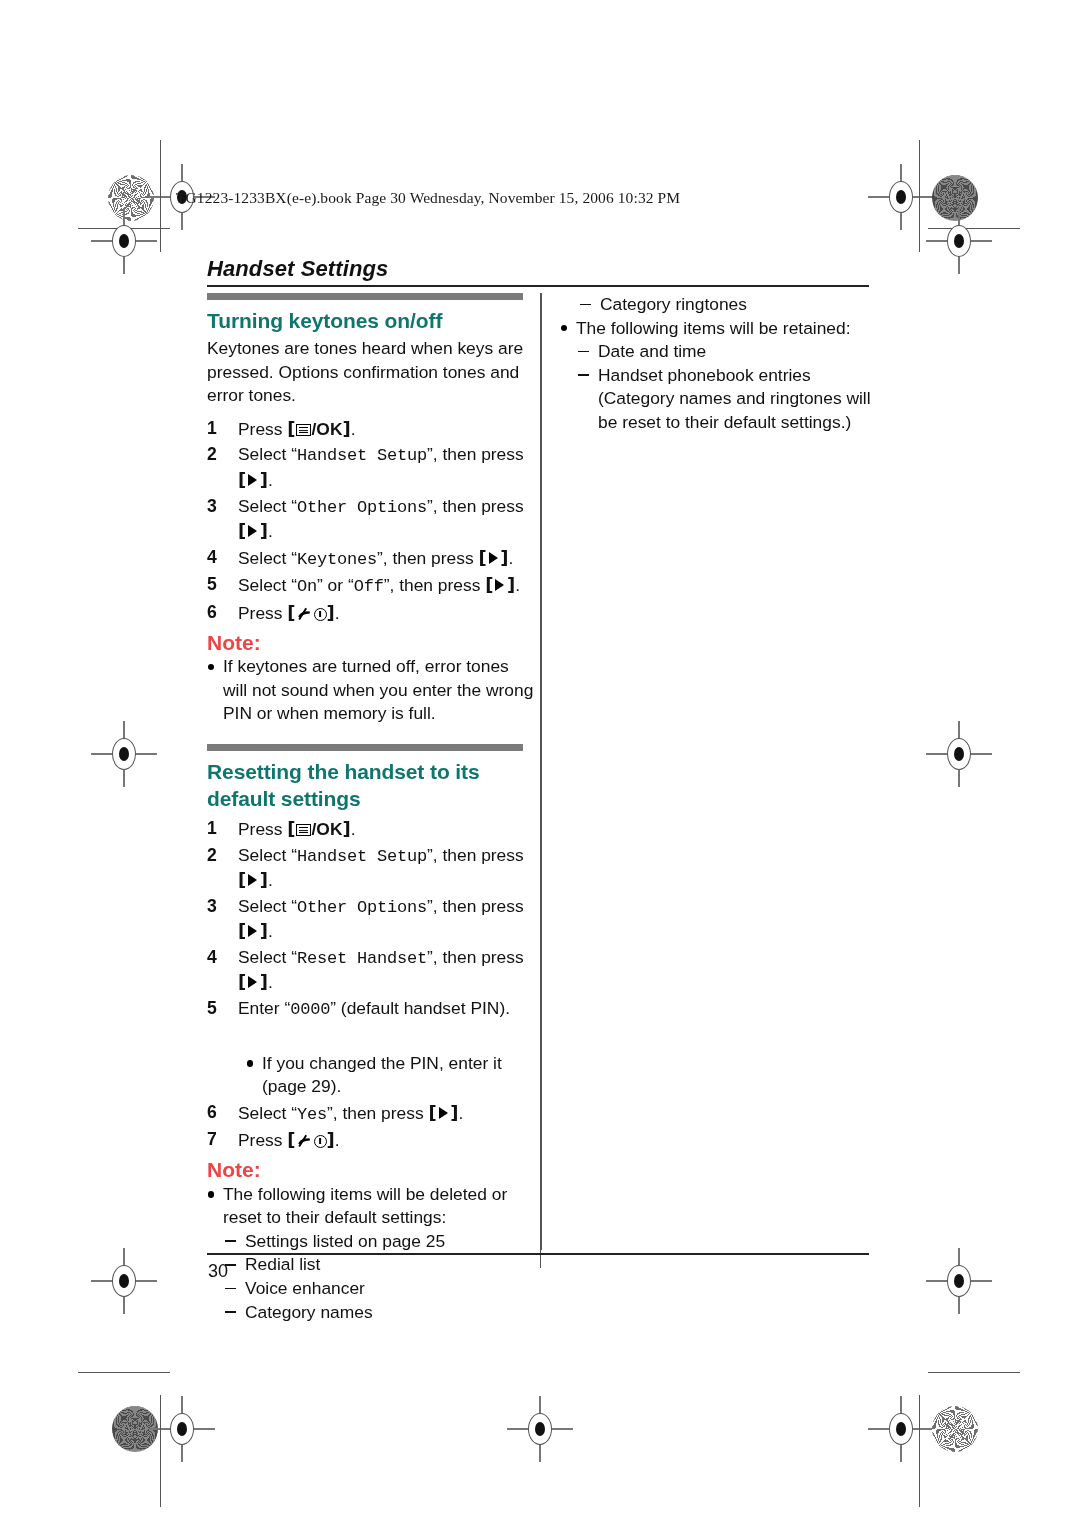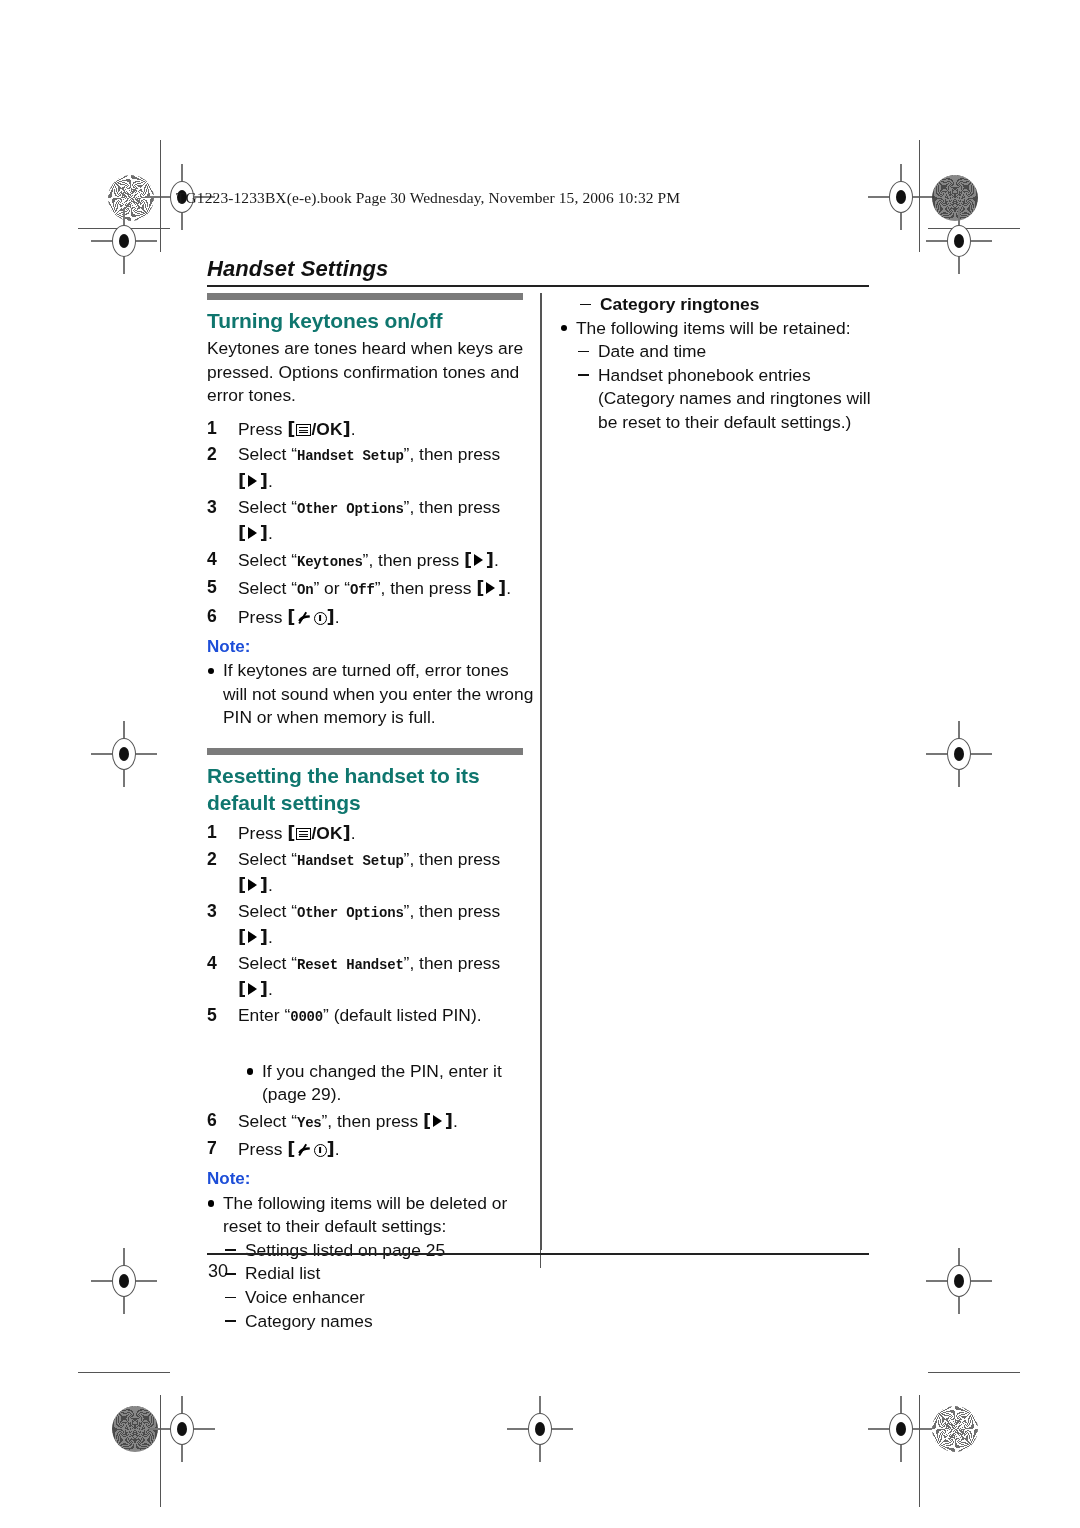--- a/index.html
+++ b/index.html
@@ -176,22 +176,22 @@
   ol.steps > li > .num {
     position: absolute;
     left: 0;
     top: 0;
     font-weight: bold;
     font-size: 17.6px;
   }
 
   .mono {
     font-family: "Liberation Mono", monospace;
-    font-weight: bold;
-    font-size: 14px;
+    font-weight: normal;
+    font-size: 17px;
     letter-spacing: -.2px;
   }
 
   
   .key {
     font-weight: bold;
     white-space: nowrap;
   }
   .key .brk {
     font-family: "DejaVu Sans", sans-serif;
@@ -262,23 +262,23 @@
     left: 50%;
     top: 1.6px;
     transform: translateX(-50%);
     width: 1.8px;
     height: 6.2px;
     background: #000;
   }
 
   h3.note {
     margin: 5px 0 1px 0;
-    font-size: 17px;
+    font-size: 21px;
     font-weight: bold;
-    color: #1d4ed8;
+    color: #ef4444;
   }
 
   ul.bul {
     margin: 0;
     padding: 0;
     list-style: none;
   }
   ul.bul > li {
     position: relative;
     padding-left: 16px;
@@ -304,21 +304,21 @@
     margin-bottom: 0;
   }
   ul.dash > li > .dsh {
     position: absolute;
     left: 2px;
     top: 10.5px;
     width: 11px;
     height: 1.7px;
     background: #111;
   }
-  ul.dash.indent { margin-left: 18px; font-weight: bold; }
+  ul.dash.indent { margin-left: 18px; }
   ul.bul.substep { margin-left: 8px; margin-top: 30px; }
 
   .nb { white-space: nowrap; }
 </style>
 </head>
 <body>
 
 <div class="page">
 
   <div class="rosette light" style="left:108px; top:175px;"></div>
@@ -473,21 +473,21 @@
         <li>
           <span class="num">3</span>
           <span><span>Select “</span><span class="mono">Other Options</span><span>”, then press </span><span class="key nb"><span class="brk">[</span><span class="ico-arrow"></span><span class="brk">]</span></span><span>.</span></span>
         </li>
         <li>
           <span class="num">4</span>
           <span><span>Select “</span><span class="mono">Reset Handset</span><span>”, then press </span><span class="key nb"><span class="brk">[</span><span class="ico-arrow"></span><span class="brk">]</span></span><span>.</span></span>
         </li>
         <li>
           <span class="num">5</span>
-          <span><span>Enter “</span><span class="mono">0000</span><span>” (default listed PIN).</span></span>
+          <span><span>Enter “</span><span class="mono">0000</span><span>” (default handset PIN).</span></span>
           <ul class="bul substep">
             <li><span class="bdot"></span><span>If you changed the PIN, enter it (page 29).</span></li>
           </ul>
         </li>
         <li>
           <span class="num">6</span>
           <span><span>Select “</span><span class="mono">Yes</span><span>”, then press </span><span class="key nb"><span class="brk">[</span><span class="ico-arrow"></span><span class="brk">]</span></span><span>.</span></span>
         </li>
         <li>
           <span class="num">7</span>

